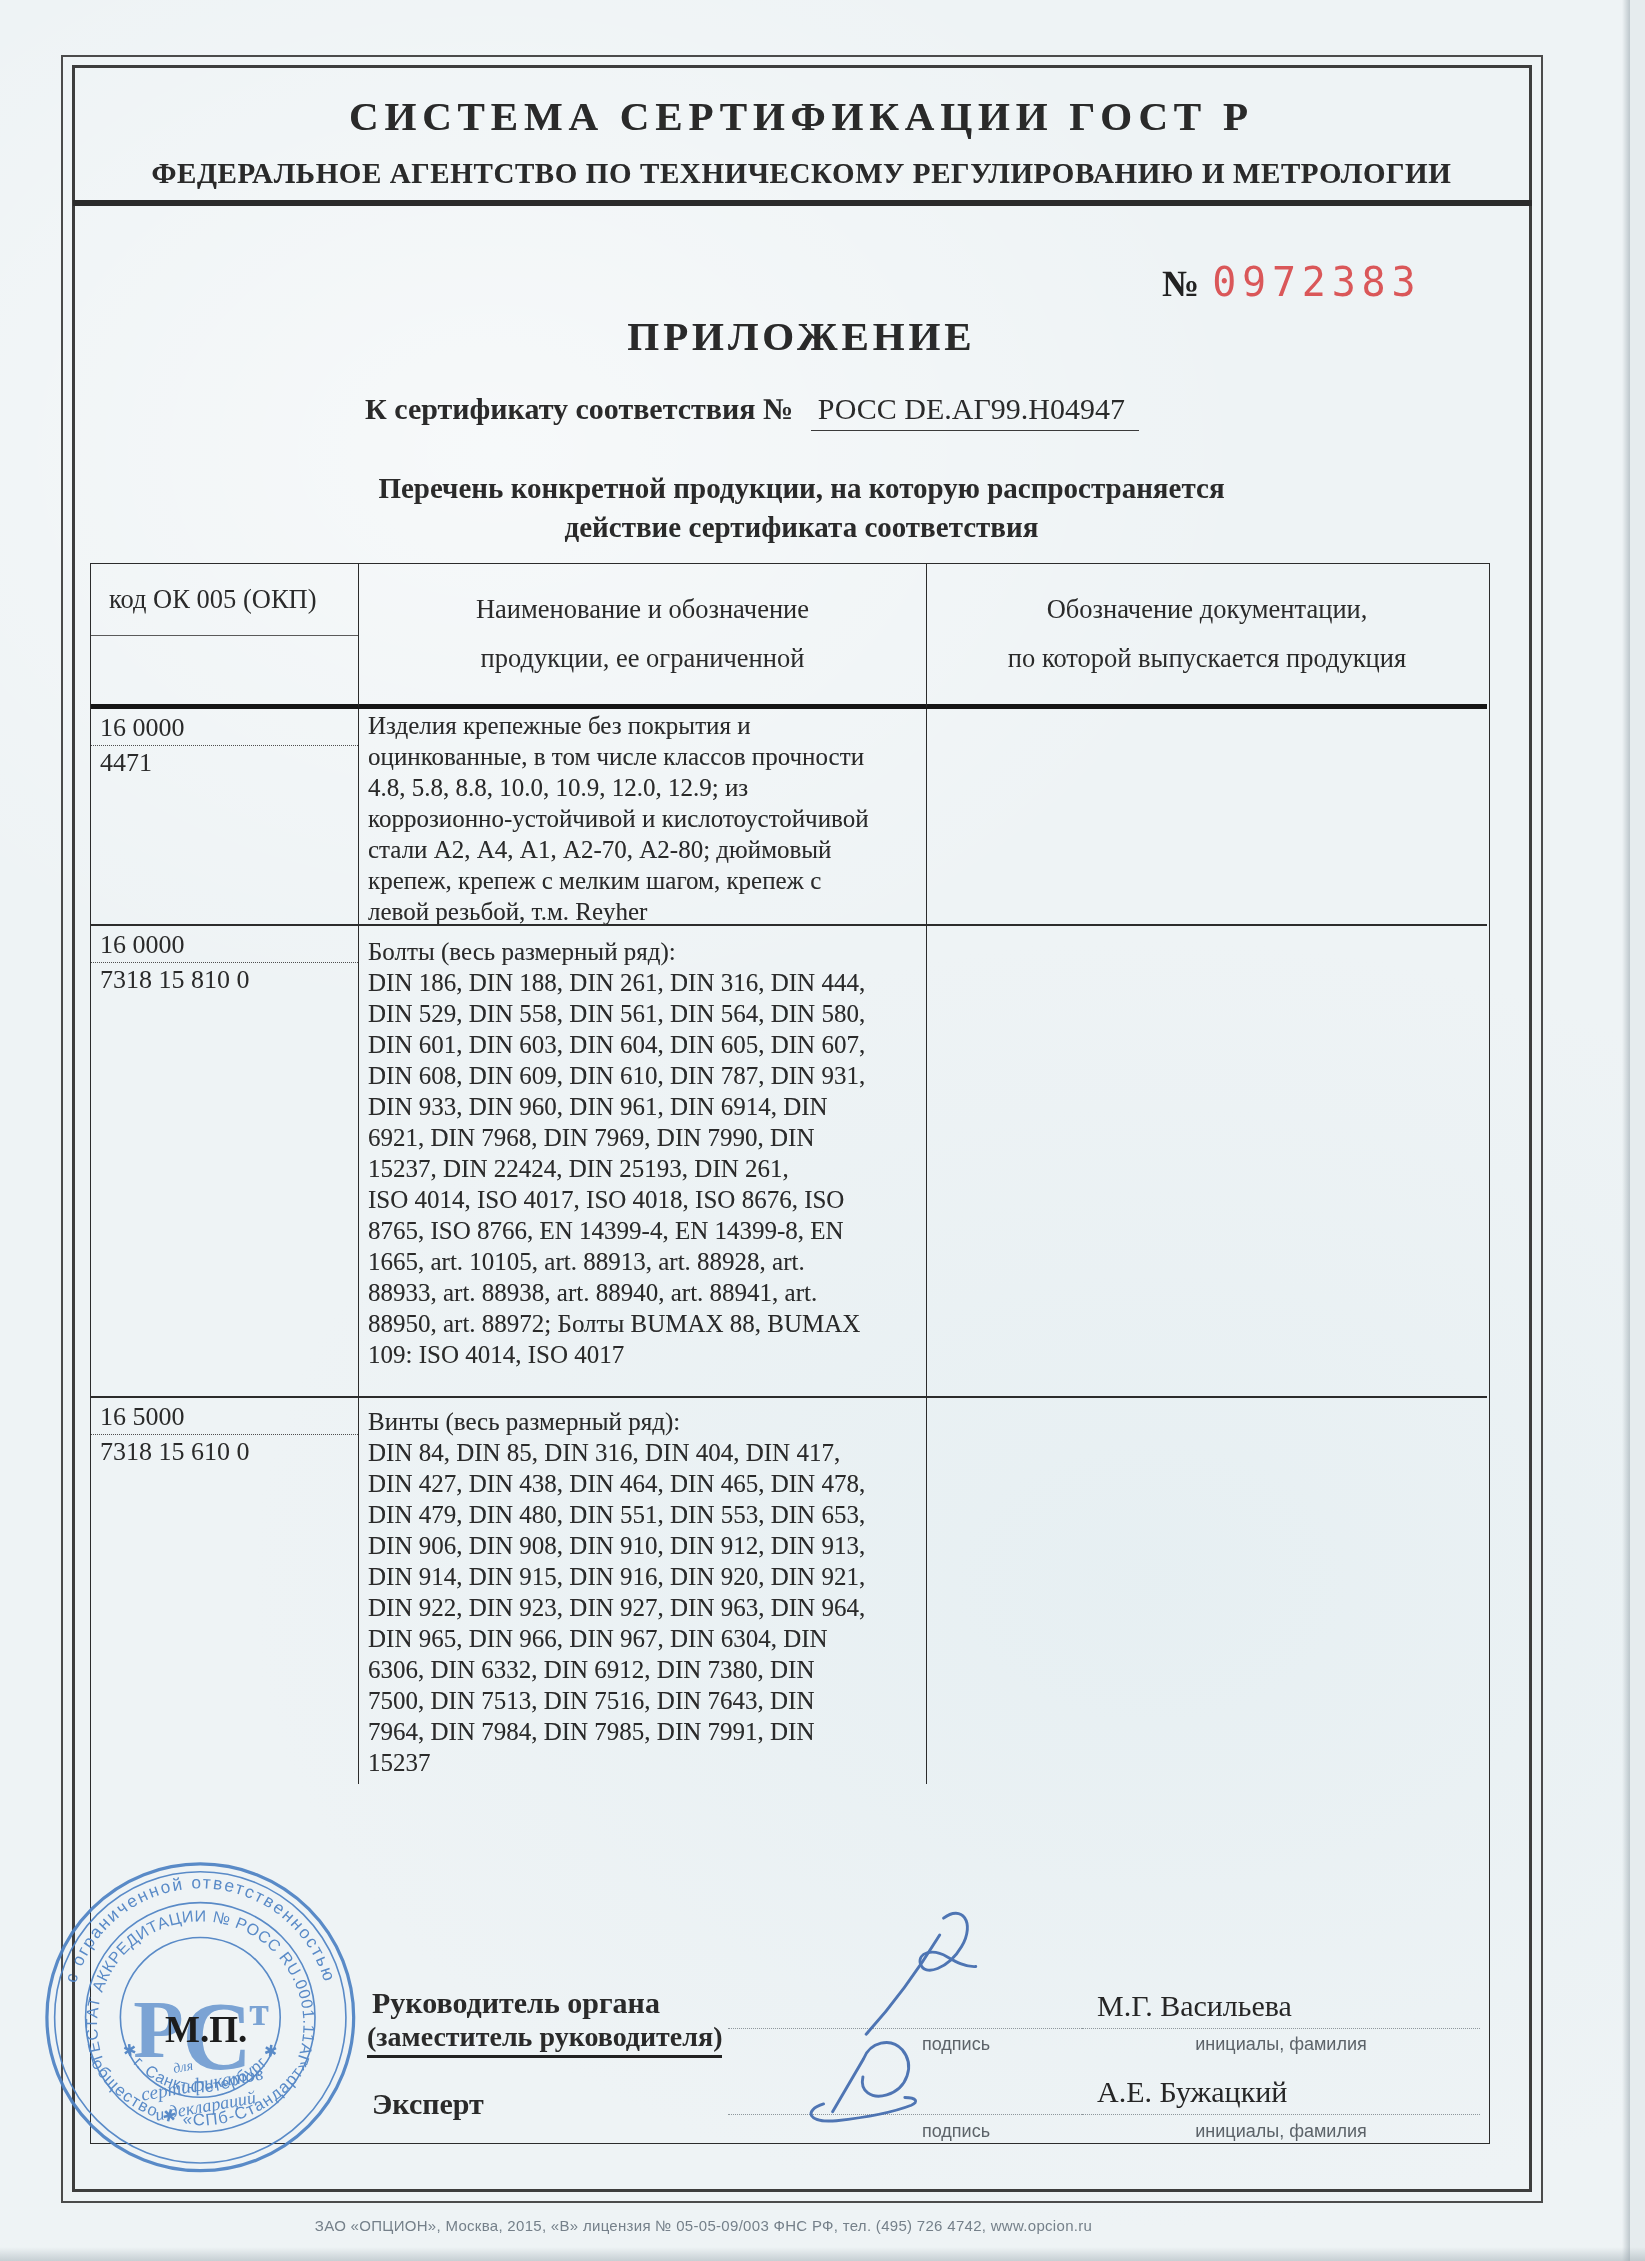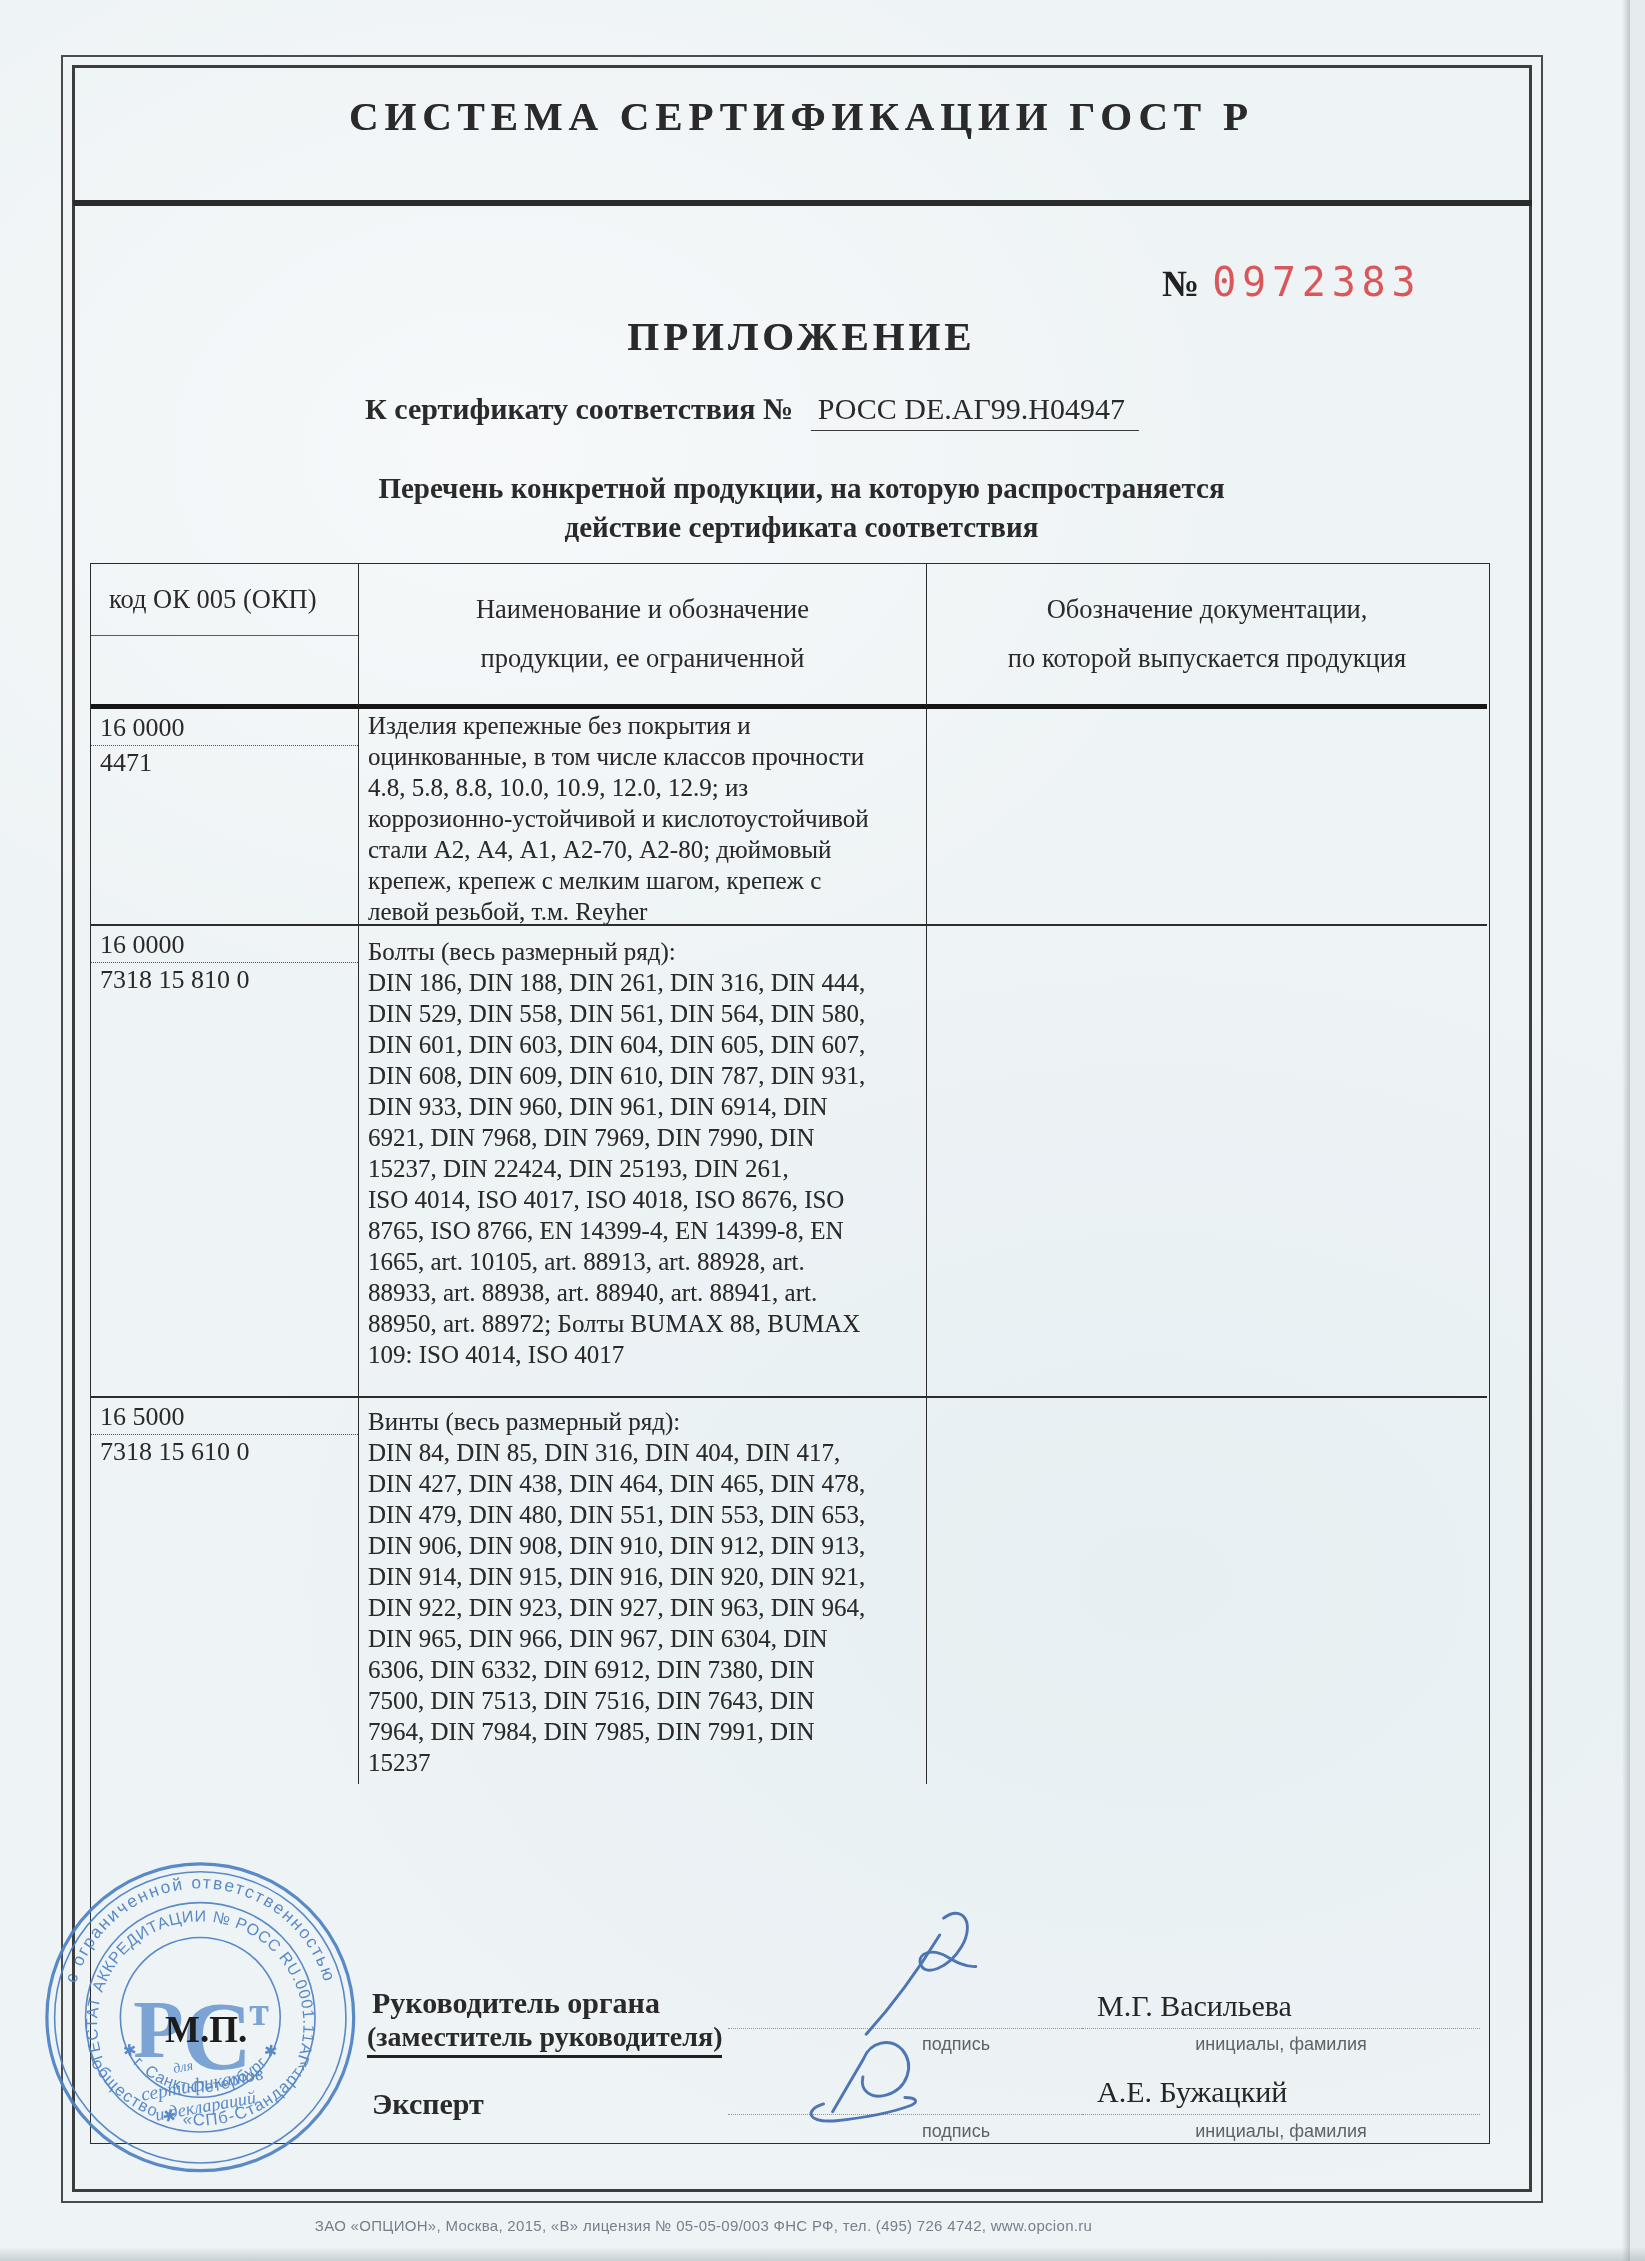--- a/index.html
+++ b/index.html
@@ -91,20 +91,21 @@
 </style>
 </head>
 <body>
 
 <div class="page">
 
   <div class="abs frame-outer"></div>
   <div class="abs frame-inner"></div>
 
   <div class="abs centered title1">СИСТЕМА СЕРТИФИКАЦИИ ГОСТ Р</div>
+  <div class="abs centered title2">ФЕДЕРАЛЬНОЕ АГЕНТСТВО ПО ТЕХНИЧЕСКОМУ РЕГУЛИРОВАНИЮ И МЕТРОЛОГИИ</div>
   <div class="abs rule"></div>
 
   <div class="abs numline">
     <span class="no">№</span>
     <span class="digits">0972383</span>
   </div>
 
   <div class="abs centered appendix">ПРИЛОЖЕНИЕ</div>
 
   <div class="abs certline">

